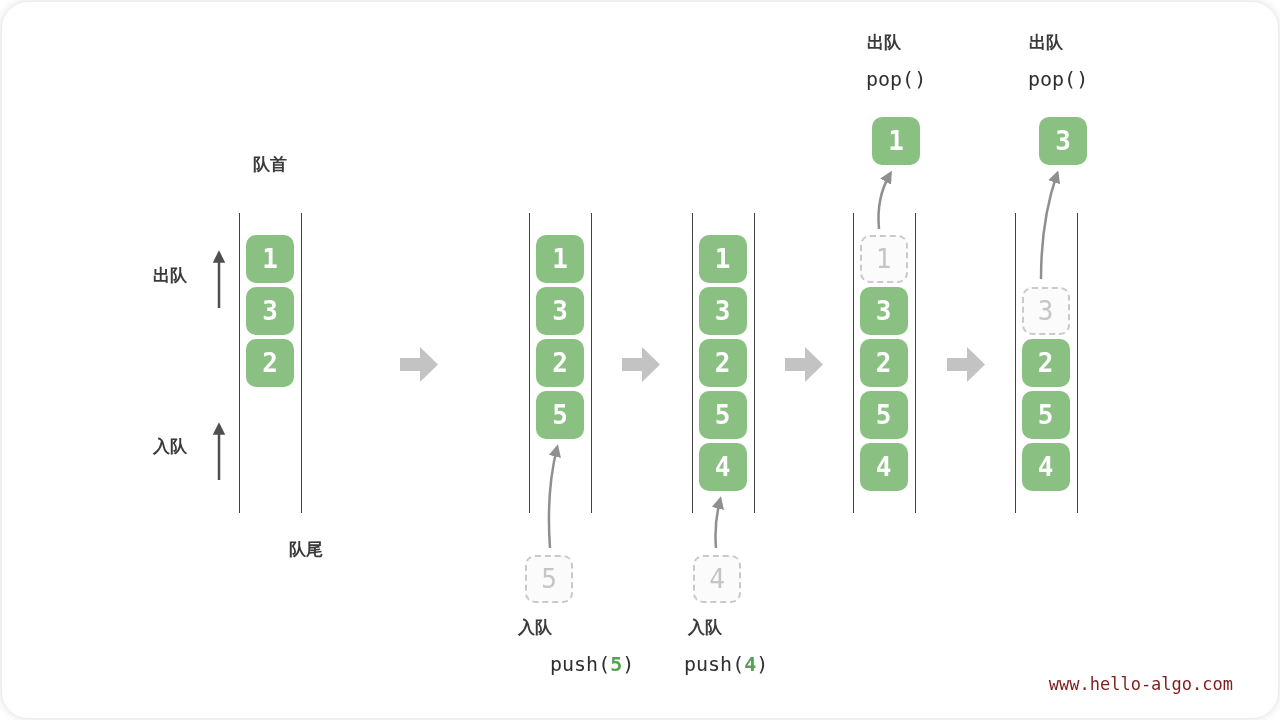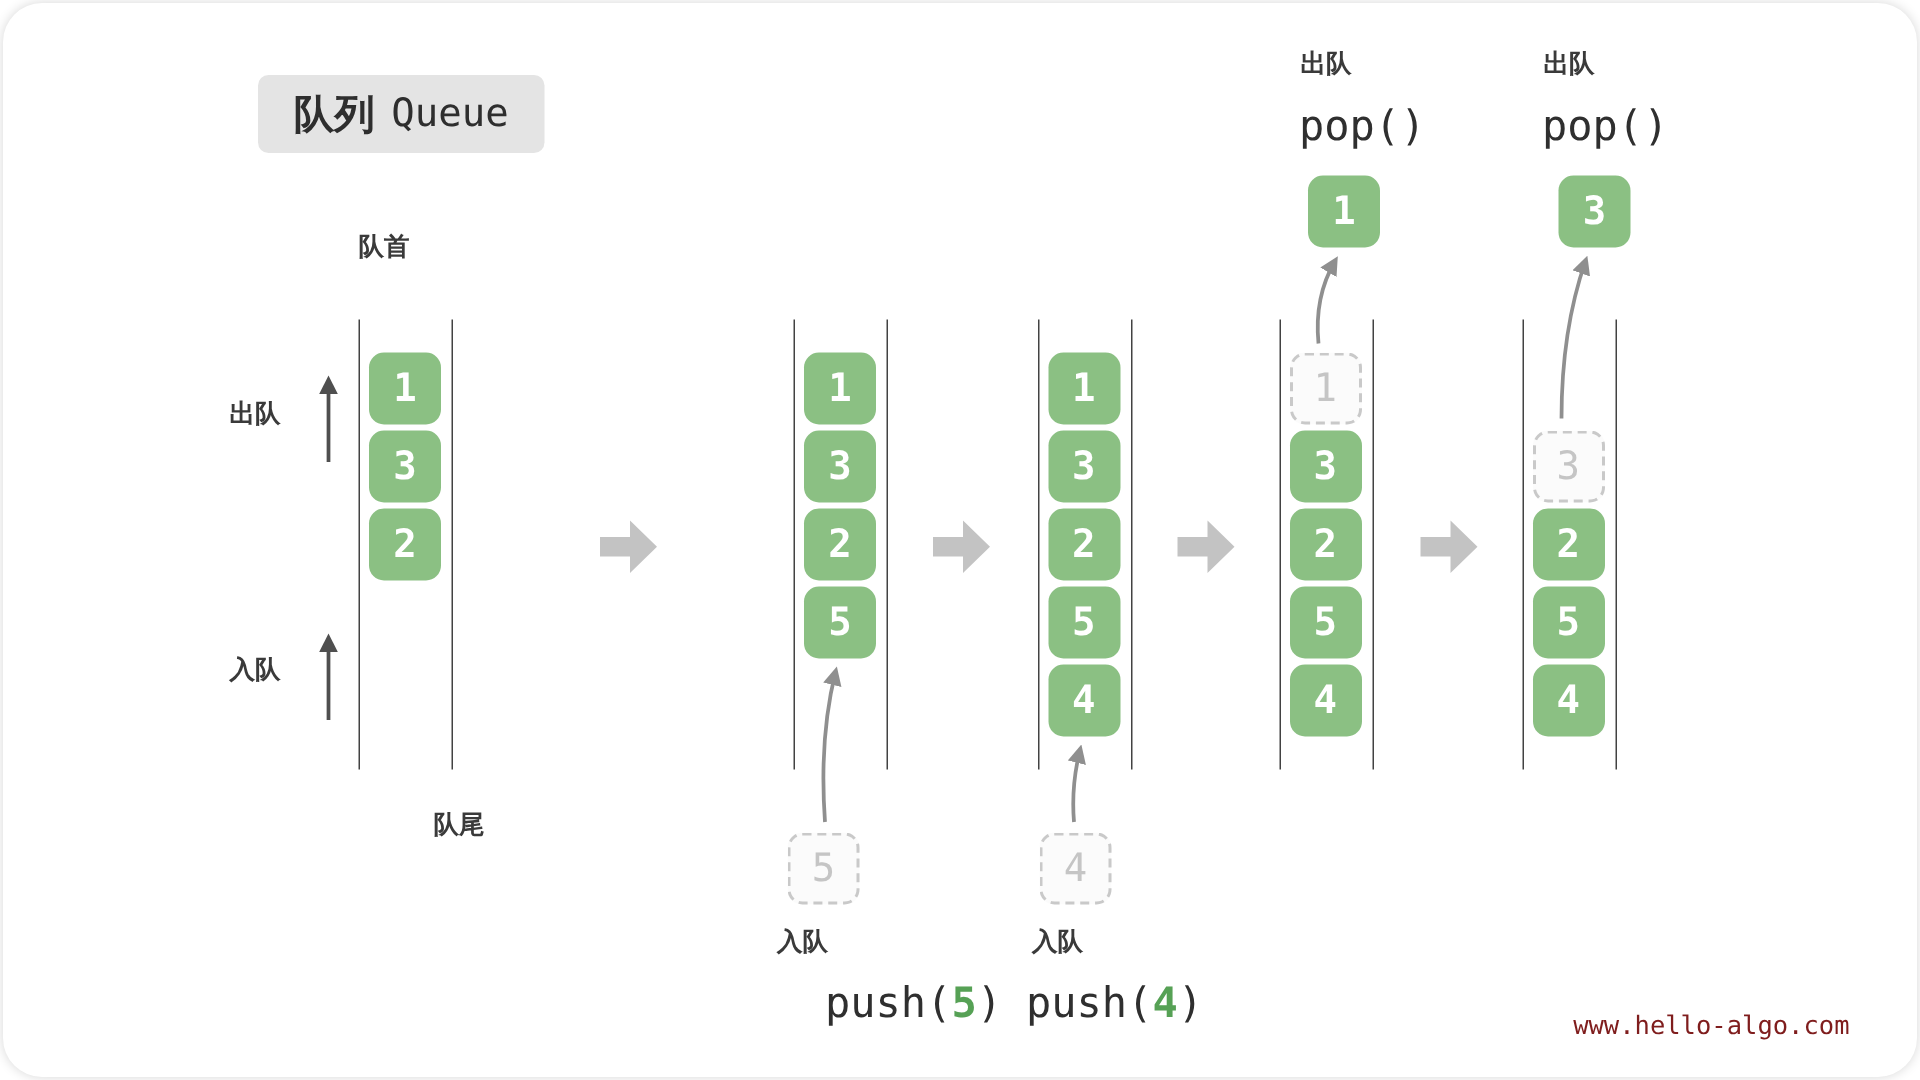--- a/index.html
+++ b/index.html
@@ -7,44 +7,40 @@
   .card{position:absolute;inset:2px;background:#ffffff;border-radius:26px;
     box-shadow:0 0 8px rgba(0,0,0,.16);}
   .abs{position:absolute;}
   
   .title-badge{left:170px;top:48px;width:191px;height:52px;background:#e4e4e4;border-radius:7px;
     display:flex;align-items:center;justify-content:center;gap:11px;}
   .title-zh{font-weight:700;font-size:27px;color:#2e2e2e;}
   .title-en{font-family:"DejaVu Sans Mono",monospace;font-size:26px;color:#2e2e2e;}
   
   .zh-label{font-weight:700;font-size:17px;color:#3a3a3a;line-height:1.2;}
-  .mono{font-family:"DejaVu Sans Mono",monospace;font-size:28px;color:#2f2f2f;line-height:1.2;}
+  .mono{font-family:"DejaVu Sans Mono",monospace;font-size:20px;color:#2f2f2f;line-height:1.2;}
   .arg-green{color:var(--accent-green,#56a155);font-weight:700;}
   
   .col{top:211px;height:300px;width:63px;box-sizing:border-box;
     border-left:1.5px solid #424242;border-right:1.5px solid #424242;}
   
   .cell{width:48px;height:48px;border-radius:10px;background:var(--cell-green,#8bc083);
     color:#fff;font-family:"DejaVu Sans Mono",monospace;font-weight:700;font-size:26px;
     display:flex;align-items:center;justify-content:center;box-sizing:border-box;}
   .cell.ghost{background:#fbfbfb;border:2.5px dashed #c9c9c9;color:#c5c5c5;font-weight:400;}
   .watermark{font-family:"DejaVu Sans Mono",monospace;font-size:17px;color:#7f1d1d;}
   svg.overlay{position:absolute;left:0;top:0;pointer-events:none;}
 </style>
 </head>
 <body>
 
 <div class="card">
 
-  <div class="abs title-badge">
-    <span class="title-zh">队列</span>
-    <span class="title-en">Queue</span>
-  </div>
 
-  <div class="abs zh-label" style="left:237px;top:153px;width:62px;">队首</div>
+  <div class="abs zh-label" style="left:237px;top:153px;width:62px;text-align:center;">队首</div>
   <div class="abs zh-label" style="left:237px;top:538px;width:62px;text-align:center;margin-left:36px;">队尾</div>
 
   <div class="abs zh-label" style="left:151px;top:264px;">出队</div>
   <div class="abs zh-label" style="left:151px;top:435px;">入队</div>
 
   <div class="abs col" style="left:237px;"></div>
   <div class="abs col" style="left:527px;"></div>
   <div class="abs col" style="left:689.5px;"></div>
   <div class="abs col" style="left:850.5px;"></div>
   <div class="abs col" style="left:1012.5px;"></div>

